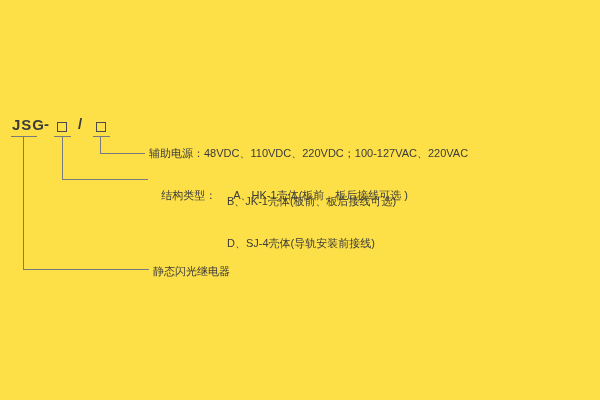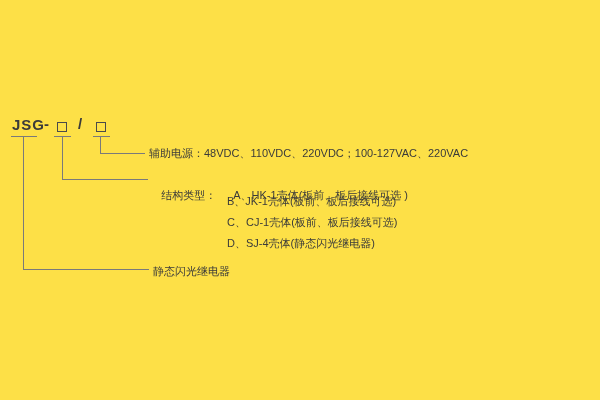--- a/index.html
+++ b/index.html
@@ -102,18 +102,17 @@
   <div class="hline h-struct"></div>
   <div class="vline v-name"></div>
   <div class="hline h-name"></div>
 
   <div class="row row-power">辅助电源：48VDC、110VDC、220VDC；100-127VAC、220VAC</div>
 
   <div class="row row-structA">
     <span>结构类型：</span><span class="opt-first">A、HK-1壳体(板前、板后接线可选 )</span>
   </div>
   <div class="row row-structB">B、JK-1壳体(板前、板后接线可选)</div>
-  <div class="row row-structC">C、CJ-1壳体(板前、板后接线可选)</div>
-  <div class="row row-structD">D、SJ-4壳体(静态闪光继电器)</div>
+  <div class="row row-structD">D、SJ-4壳体(导轨安装前接线)</div>
 
   <div class="row row-name">静态闪光继电器</div>
 
 </div>
 
 </body></html>

